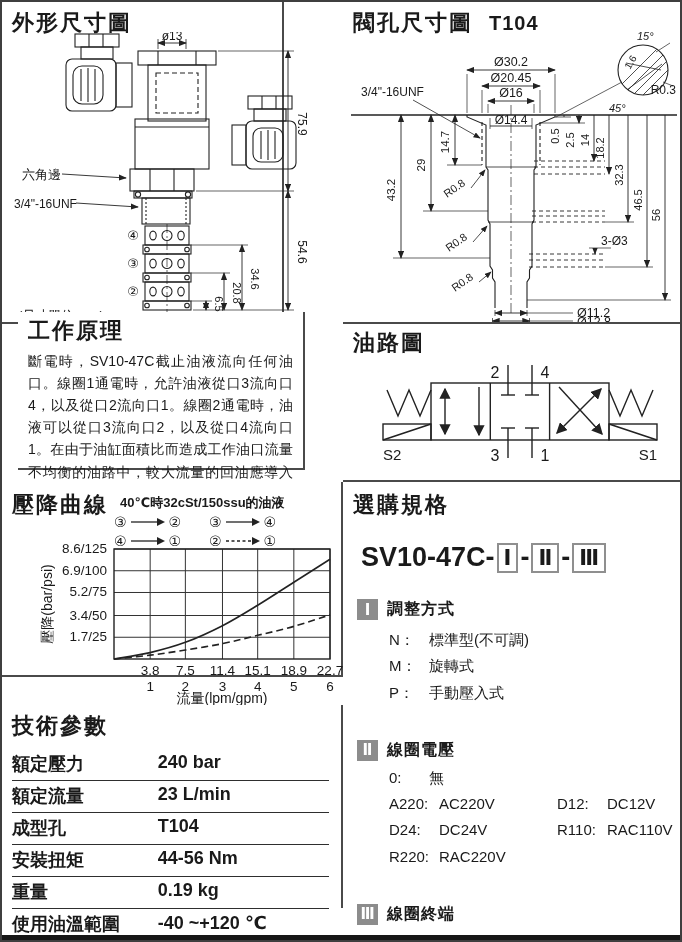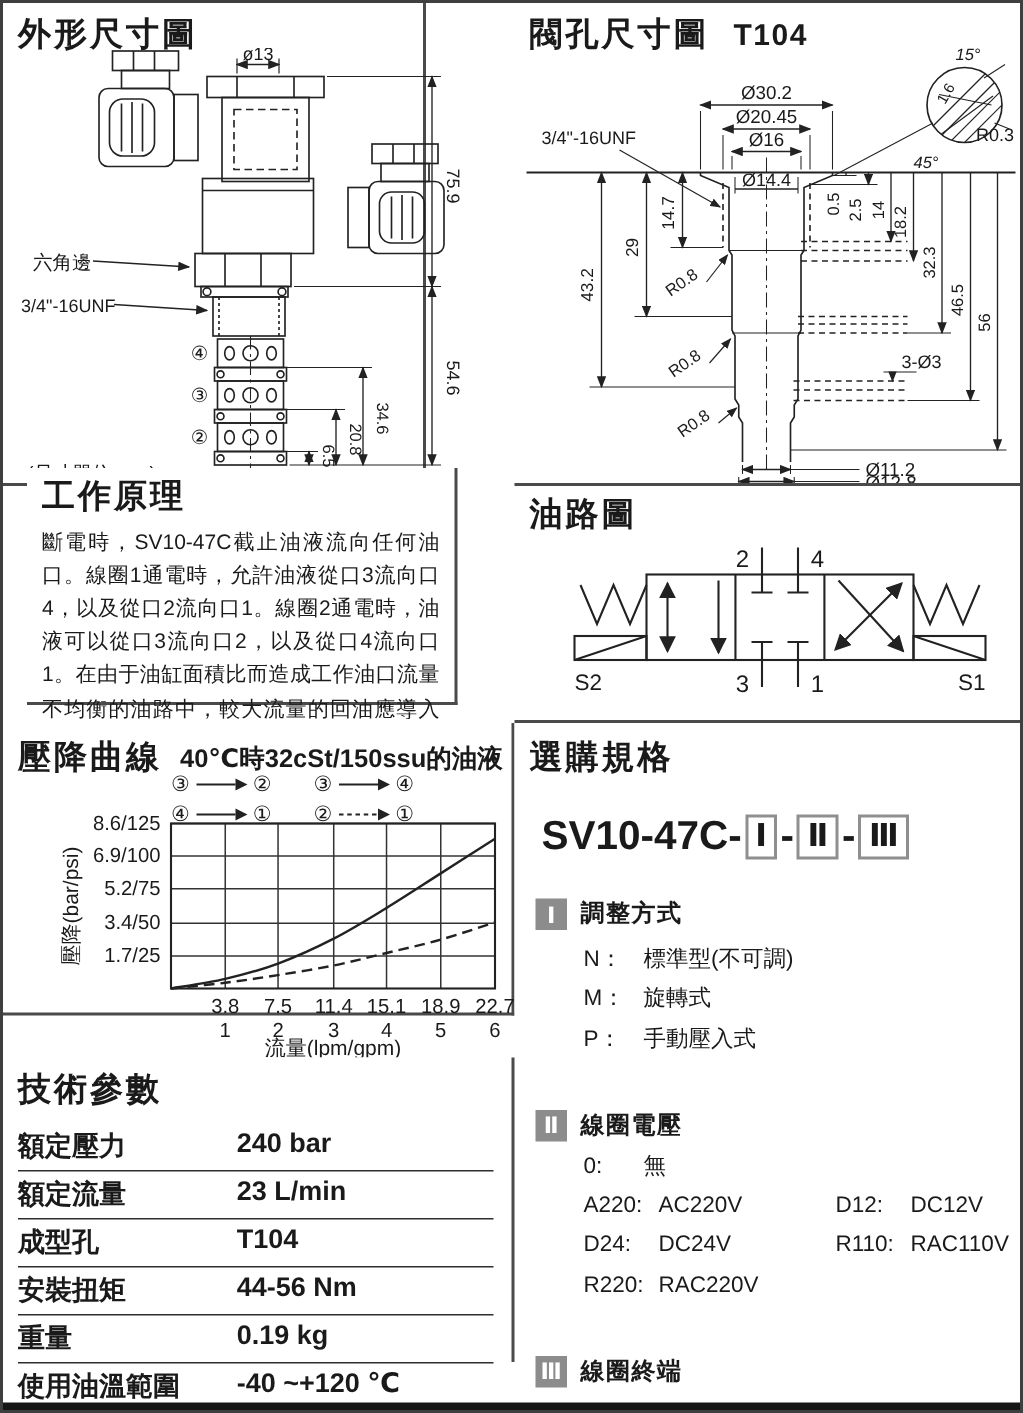--- a/index.html
+++ b/index.html
@@ -23,21 +23,21 @@
   .title-row { display:flex; align-items:baseline; gap:16px; }
   .cavity-code { font-size:20px; font-weight:bold; letter-spacing:1px; }
 
   .principle-body { font-size:14px; line-height:1.58; text-align:justify;
                     margin:4px 10px 0 10px; font-weight:500; }
 
   svg { display:block; }
   svg text { font-family:"Liberation Sans","DejaVu Sans",sans-serif; fill:#1a1a1a; }
 
   
-  .curve-sub { position:absolute; left:118px; top:12px; font-size:17px; font-weight:bold; }
+  .curve-sub { position:absolute; left:118px; top:12px; font-size:13px; font-weight:bold; }
   .legend { position:absolute; left:112px; top:32px; display:grid;
             grid-template-columns:95px 95px; grid-row-gap:3px; font-size:14px; }
   .leg-item { display:flex; align-items:center; gap:3px; }
   #curve-svg { position:absolute; left:0; top:0; }
 
   
   .model-row { display:flex; align-items:center; margin:22px 0 0 18px;
                font-size:27px; font-weight:bold; }
   .slot { border:2px solid #8f8f8f; padding:0 5px; margin:0 2px; font-size:21px;
           font-weight:bold; line-height:26px; }

